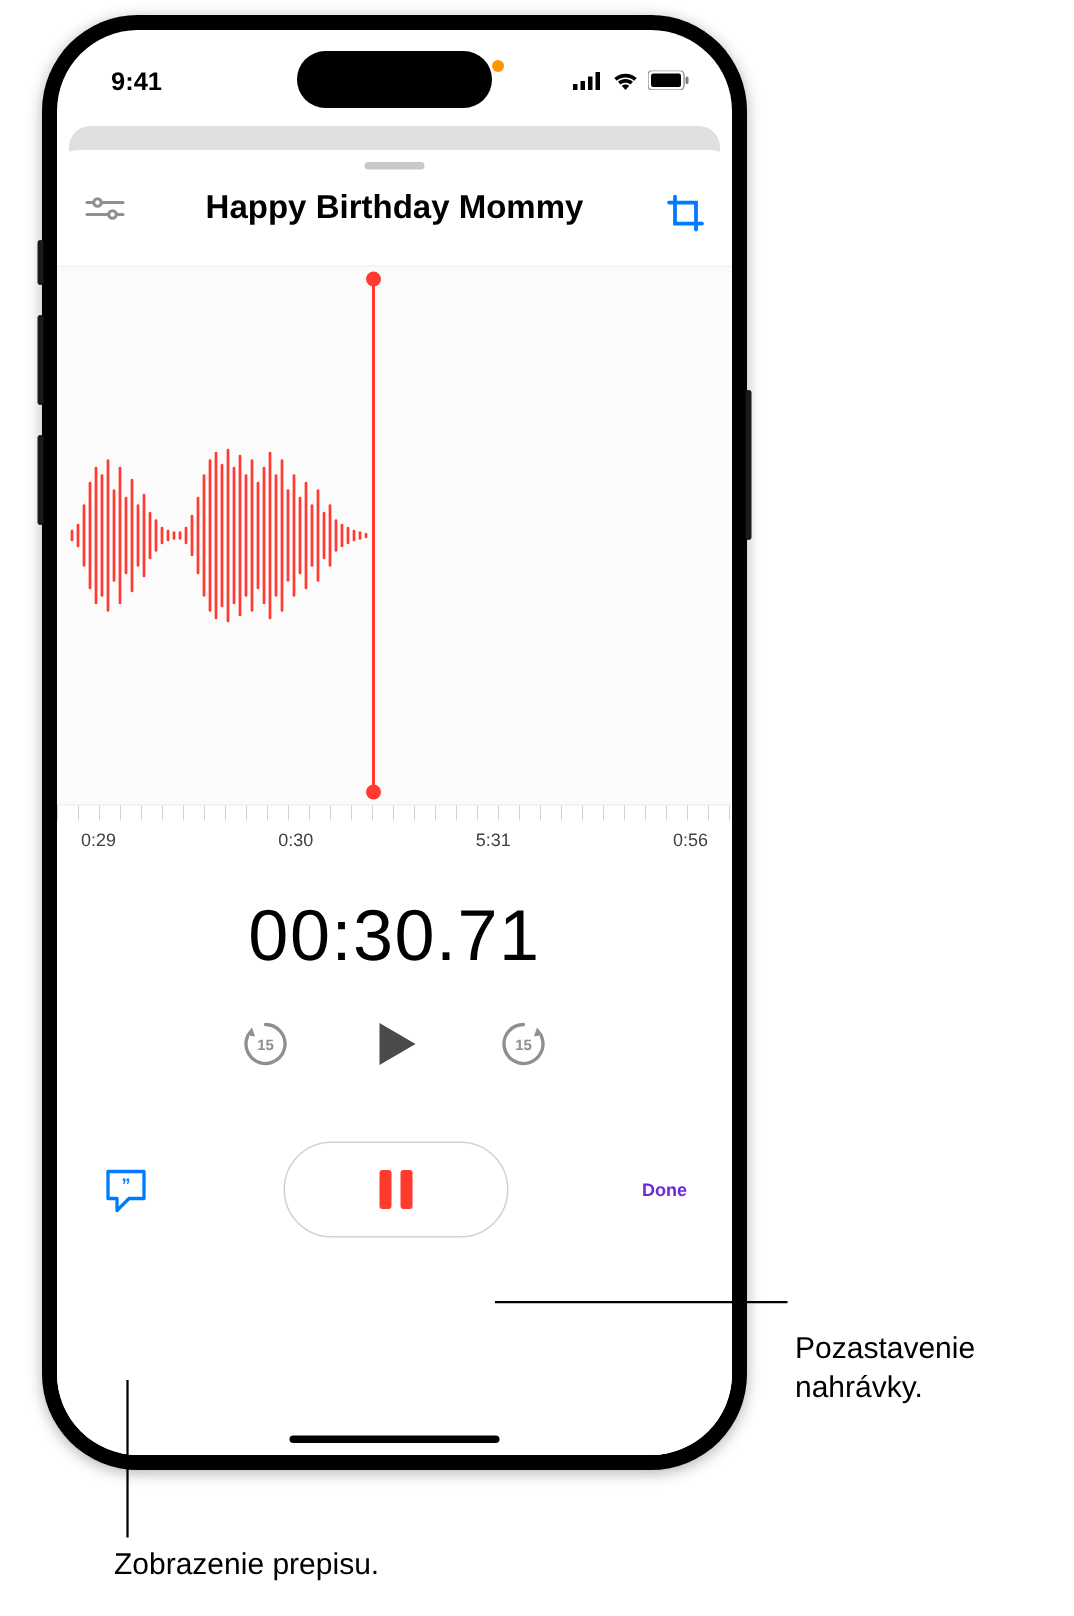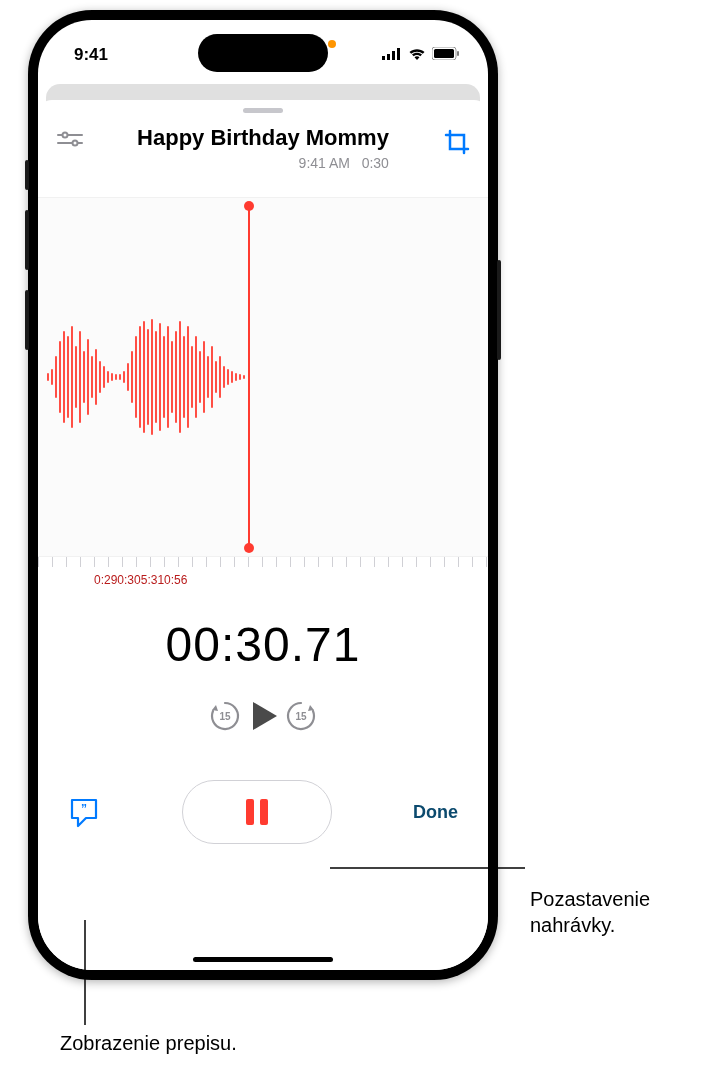--- a/index.html
+++ b/index.html
@@ -98,21 +98,21 @@
   }
 
   
   .header {
     display: flex;
     align-items: flex-start;
     justify-content: center;
     position: relative;
     padding: 0 18px;
   }
-  .title-block { text-align: right; }
+  .title-block { text-align: left; }
   .title {
     font-size: 22px;
     font-weight: 700;
     color: #000;
   }
   .subtitle {
     font-size: 14px;
     color: #8e8e93;
     margin-top: 4px;
   }
@@ -162,24 +162,24 @@
     position: absolute;
     top: 50%;
     transform: translateY(-50%);
     left: 0;
     width: 240px;
     height: 150px;
   }
 
   .timeline {
     display: flex;
+    justify-content: space-between;
     padding: 6px 16px 0;
     font-size: 12px;
-    color: #b91c1c;
-    margin-left: 40px;
+    color: #404040;
   }
   .ticks {
     height: 10px;
     background-image: repeating-linear-gradient(to right, #d0d0d5 0 1px, transparent 1px 14px);
     margin: 0 0 0 0;
   }
 
   
   .big-time {
     text-align: center;
@@ -189,20 +189,21 @@
     color: #000;
     margin-top: 30px;
     font-variant-numeric: tabular-nums;
   }
 
   
   .transport {
     display: flex;
     justify-content: center;
     align-items: center;
+    gap: 48px;
     margin-top: 24px;
   }
   .transport .tbtn { cursor: pointer; }
 
   
   .bottom-row {
     display: flex;
     align-items: center;
     justify-content: space-between;
     padding: 0 30px;
@@ -221,22 +222,22 @@
   }
   .pause-glyph {
     display: flex; gap: 6px;
   }
   .pause-glyph span {
     width: 8px; height: 26px;
     background: #ff3b30;
     border-radius: 2px;
   }
   .done-btn {
-    color: #0c4a6e;
-    font-size: 18px;
+    color: #6d28d9;
+    font-size: 12px;
     font-weight: 600;
     cursor: pointer;
   }
   .transcript-btn {
     width: 32px; height: 32px;
     cursor: pointer;
     color: #007aff;
   }
 
   .home-indicator {
@@ -321,25 +322,20 @@
                 <line x1="2" y1="4" x2="26" y2="4"></line>
                 <circle cx="9" cy="4" r="2.5" fill="#fff"></circle>
                 <line x1="2" y1="12" x2="26" y2="12"></line>
                 <circle cx="19" cy="12" r="2.5" fill="#fff"></circle>
                 <line x1="2" y1="20" x2="26" y2="20" opacity="0"></line>
               </g>
             </svg>
         </div>
         <div class="title-block">
           <div class="title">Happy Birthday Mommy</div>
-          <div class="subtitle">
-            <span>9:41 AM</span>
-            &nbsp;
-            <span>0:30</span>
-          </div>
         </div>
         <div class="crop-btn">
           <svg viewBox="0 0 26 26" width="26" height="26">
               <g stroke="#007aff" stroke-width="2.5" fill="none" stroke-linecap="round">
                 <path d="M6 2 V20 H24"></path>
                 <path d="M2 6 H20 V24"></path>
               </g>
             </svg>
         </div>
       </div>
@@ -457,16 +453,16 @@
       <div class="home-indicator"></div>
     </div>
   </div>
 </div>
 
 <div class="callout" style="left:530px; top:886px; width:180px;">Pozastavenie nahrávky.</div>
 <svg style="position:absolute; left:330px; top:858px; width:200px; height:30px;">
     <line x1="0" y1="10" x2="195" y2="10" stroke="#000" stroke-width="1.5"></line>
   </svg>
 
-<div class="callout" style="left:60px; top:1030px;">Zobrazenie prepisu.</div>
+<div class="callout" style="left:76px; top:1030px;">Zobrazenie prepisu.</div>
 <svg style="position:absolute; left:80px; top:920px; width:30px; height:110px;">
     <line x1="5" y1="0" x2="5" y2="105" stroke="#000" stroke-width="1.5"></line>
   </svg>
 
 </body></html>

